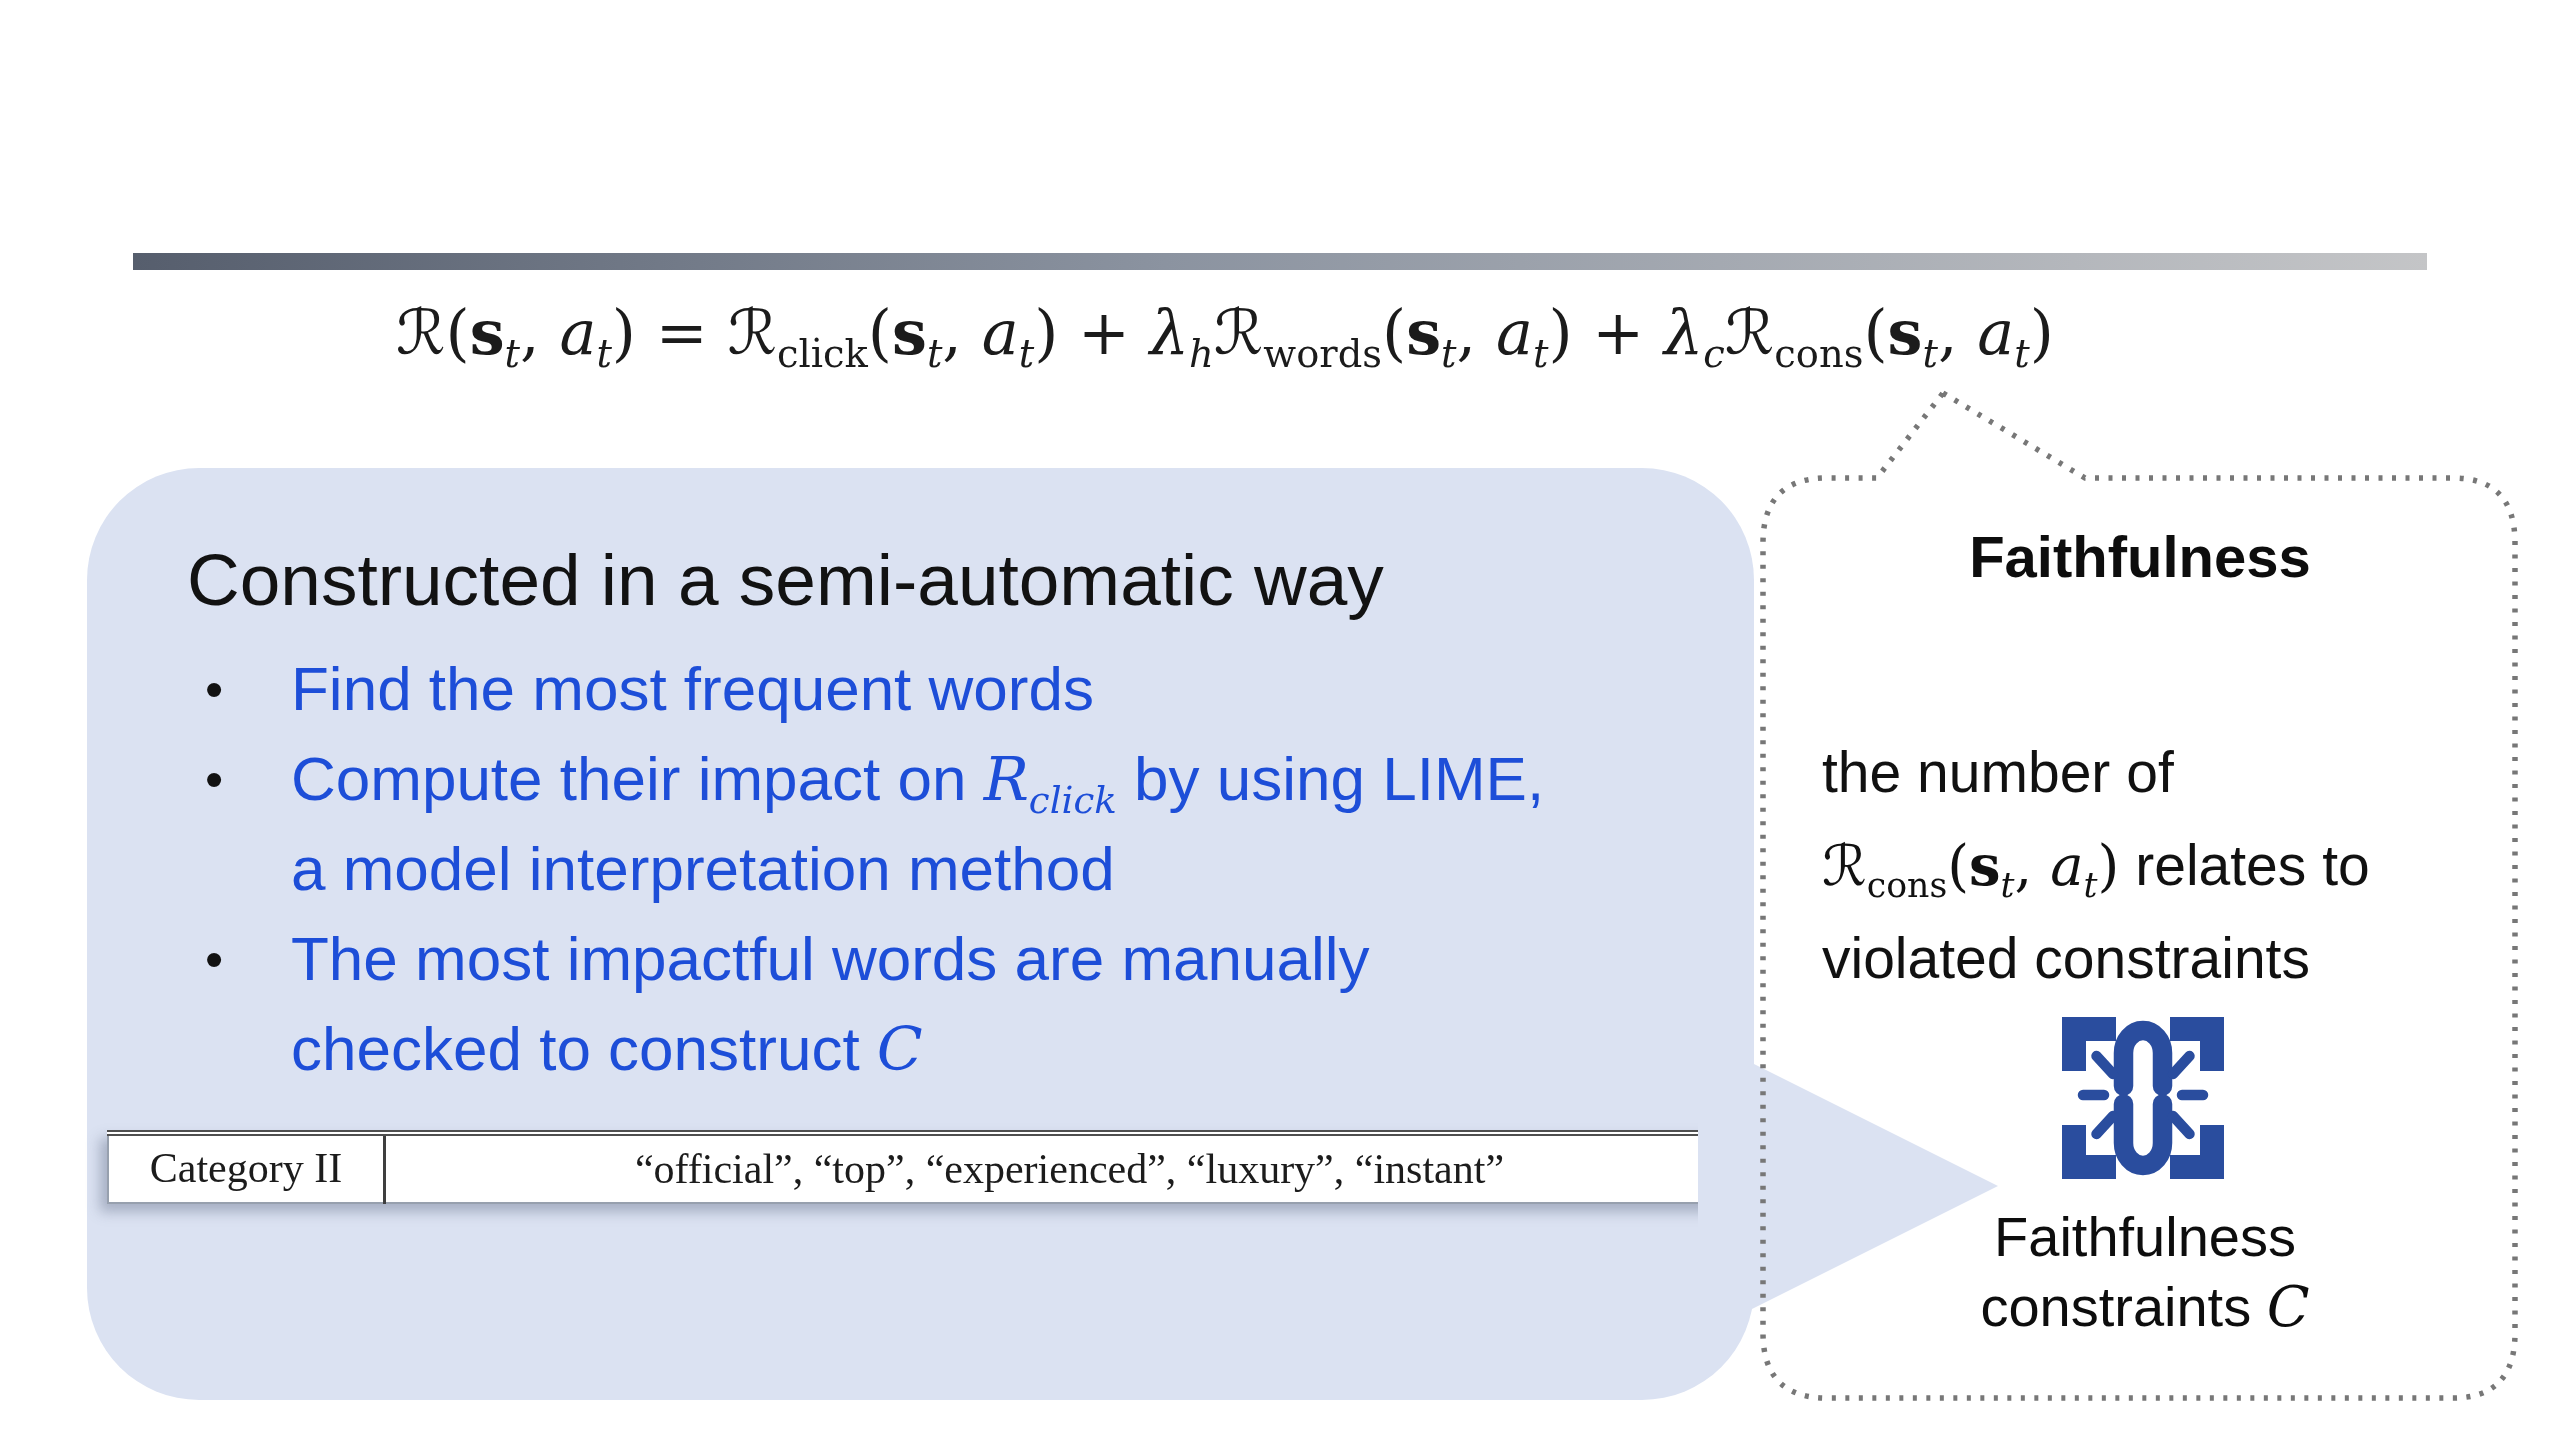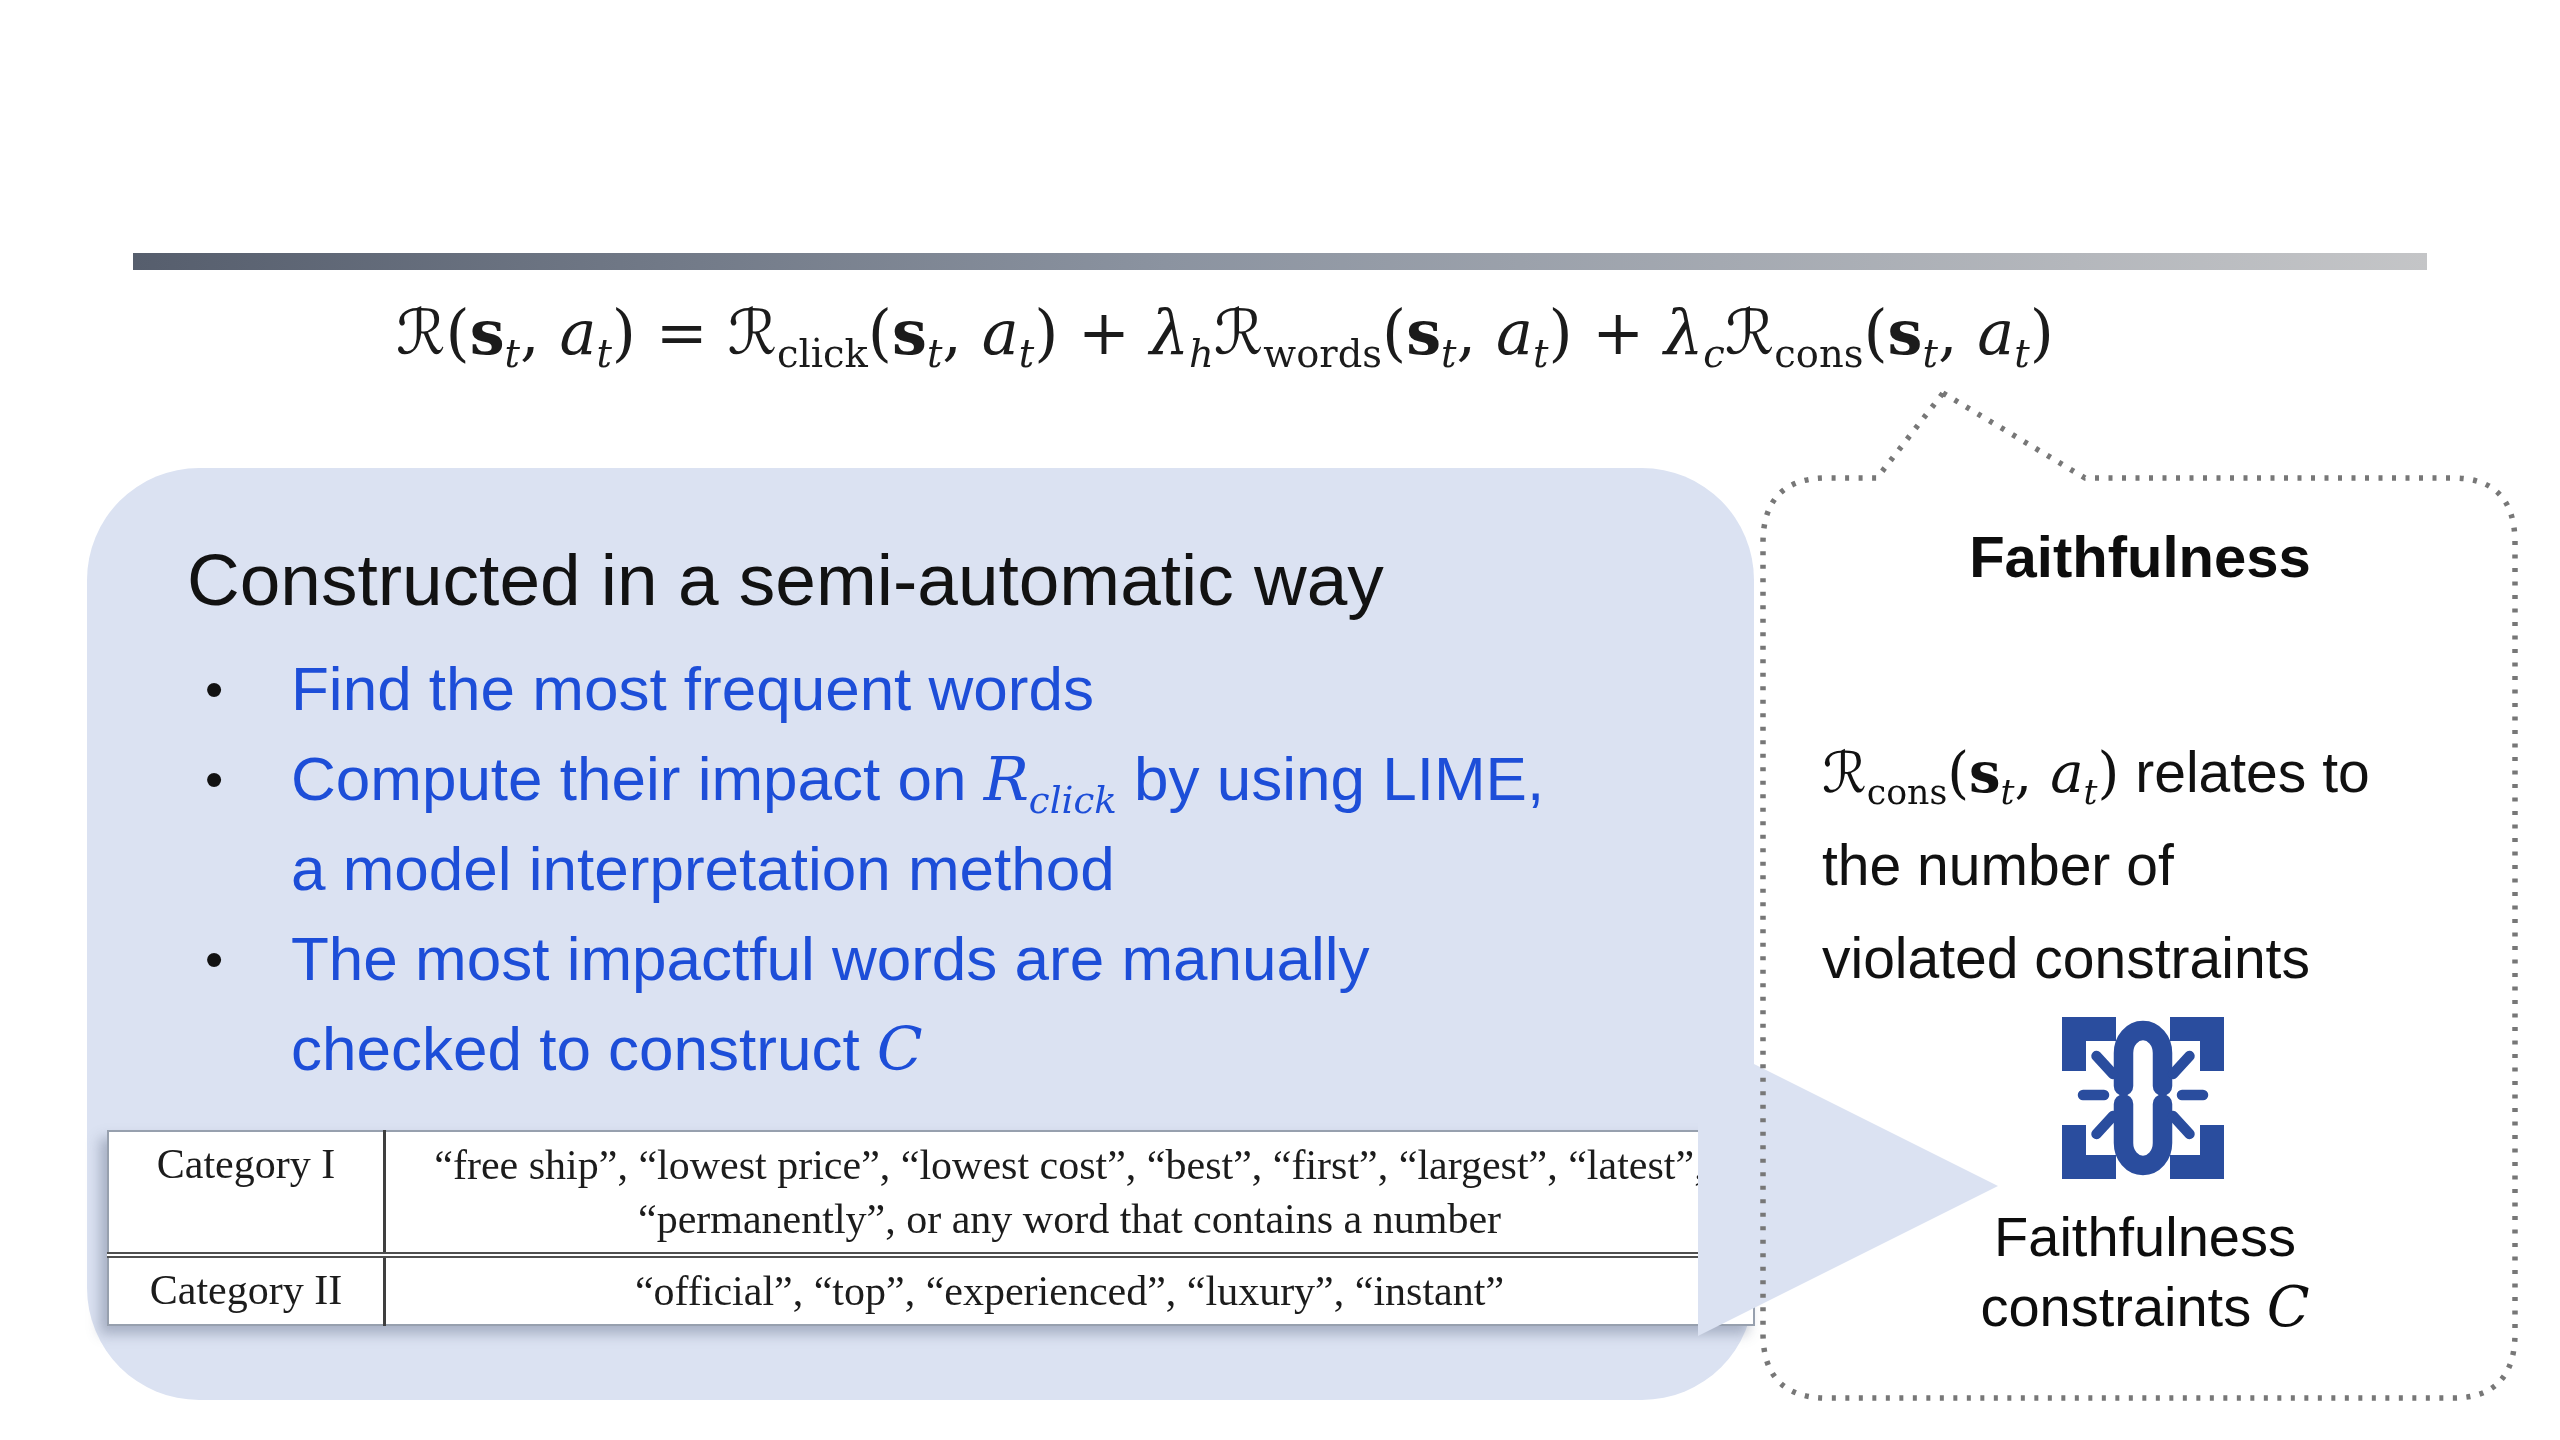--- a/index.html
+++ b/index.html
@@ -88,45 +88,41 @@
         <span class="bullet-dot">•</span>
         <div class="bullet-text">Compute their impact on <span class="mth"><i>R<sub>click</sub></i></span> by using LIME,<br>a model interpretation method</div>
       </div>
       <div class="bullet-row">
         <span class="bullet-dot">•</span>
         <div class="bullet-text">The most impactful words are manually<br>checked to construct <span class="mth"><i>C</i></span></div>
       </div>
     </div>
     <table class="cat-table">
       <tbody>
-          <tr>
-        <td class="cat">Category I</td>
-        <td class="words">“free ship”, “lowest price”, “lowest cost”, “best”, “first”, “largest”, “latest”,<br>“permanently”, or any word that contains a number</td>
-      </tr>
       <tr class="second">
         <td class="cat">Category II</td>
         <td class="words">“official”, “top”, “experienced”, “luxury”, “instant”</td>
       </tr>
     </tbody>
       </table>
   </div>
 
   <div class="panel-tail"></div>
 
   <svg class="bubble-svg" viewBox="0 0 800 1060">
     <path d="M188,8 L330,93 L698,93 Q760,93 760,158 L760,948 Q760,1013 698,1013 L72,1013 Q8,1013 8,948 L8,158 Q8,93 72,93 L122,93 Z"></path>
   </svg>
 
   <div class="bubble-heading">
     <div>Faithfulness</div>
   </div>
 
   <div class="bubble-body">
+    <div>the number of</div>
     <div><span class="mth">ℛ<sub>cons</sub>(<b>s</b><sub><i>t</i></sub>, <i>a<sub>t</sub></i>)</span> relates to</div>
-    <div>the number of</div>
     <div>violated constraints</div>
   </div>
 
   <svg class="chain-icon" viewBox="0 0 120 120">
     <path class="fillb" d="M6,6 h36 v16 h-20 v20 h-16 z"></path>
     <path class="fillb" d="M78,6 h36 v36 h-16 v-20 h-20 z"></path>
     <path class="fillb" d="M6,114 v-36 h16 v20 h20 v16 z"></path>
     <path class="fillb" d="M114,114 h-36 v-16 h20 v-20 h16 z"></path>
     <path class="strokeb" d="M47,52 V30 a13,15 0 0 1 26,0 V52"></path>
     <path class="strokeb" d="M47,64 V90 a13,15 0 0 0 26,0 V64"></path>

